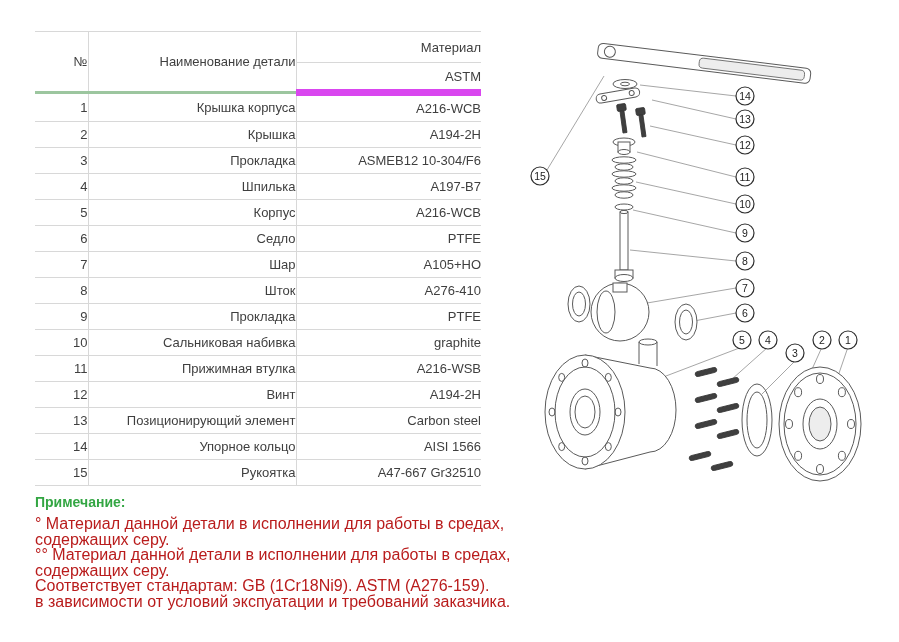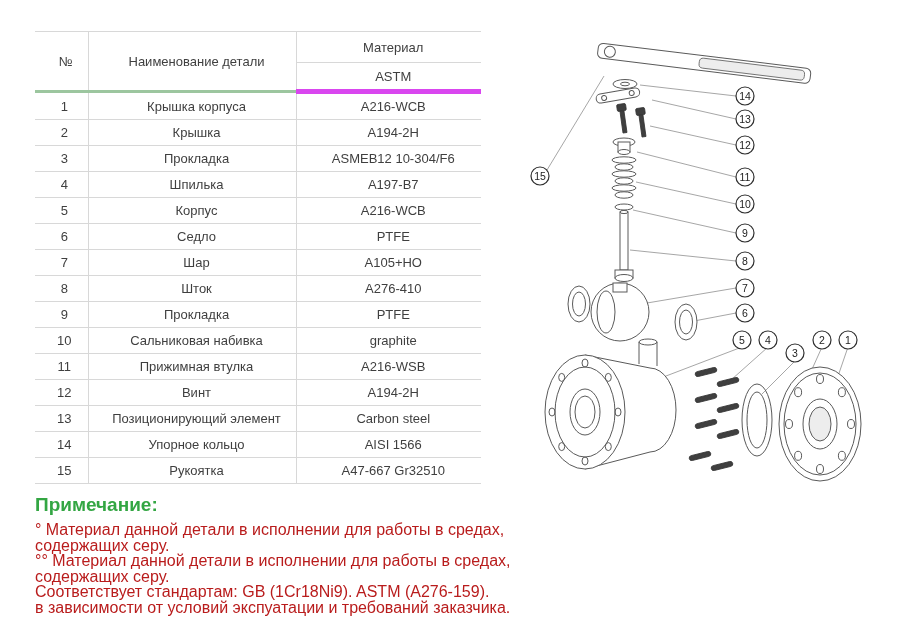--- a/index.html
+++ b/index.html
@@ -6,34 +6,34 @@
   .page{position:relative;width:899px;height:642px;background:#fff;overflow:hidden;
         font-family:"Liberation Sans", sans-serif;color:#3f3f3f;}
 
   
   table.parts-table{position:absolute;left:35px;top:31px;width:446px;
         border-collapse:collapse;table-layout:fixed;
         border-top:1px solid #d8d8d8;font-size:13px;color:#3f3f3f;}
   .parts-table col.c1{width:53px;}
   .parts-table col.c2{width:208px;}
   .parts-table col.c3{width:185px;}
-  .parts-table th,.parts-table td{font-weight:400;text-align:center;vertical-align:middle;
+  .parts-table th,.parts-table td{font-weight:400;text-align:right;vertical-align:middle;
         padding:0 0 0 9px;white-space:nowrap;overflow:hidden;}
   .parts-table thead tr.h1 th{height:30px;}
   .parts-table thead tr.h2 th{height:26px;}
   .parts-table tbody td{height:25px;border-bottom:1px solid #d8d8d8;}
   .v{border-left:1px solid #d8d8d8;}
   th.rspan{border-bottom:3px solid #9cc69f;}
   th.mat-top{border-bottom:1px solid #d8d8d8;}
-  th.mat-sub{border-bottom:5px solid #d946ef;}
+  th.mat-sub{border-bottom:7px solid #d946ef;}
   td.c-num{padding-left:6px;}
 
   
   .note{position:absolute;left:35px;top:494px;width:540px;}
-  .note-title{color:#33a643;font-weight:700;font-size:19px;margin-bottom:6px;}
+  .note-title{color:#33a643;font-weight:700;font-size:14px;margin-bottom:6px;}
   .note-line{font-size:16px;line-height:15.5px;color:#b91c1c;}
 
   
   svg.diagram{position:absolute;left:0;top:0;width:899px;height:642px;}
   .ln{stroke:#8f8f8f;stroke-width:0.8;}
   .part{stroke:#5a5a5a;stroke-width:1;fill:#fff;}
   .dark{fill:#3f3f3f;stroke:#333;stroke-width:0.8;}
   .hollow{fill:none;stroke:#5a5a5a;stroke-width:1;}
   .callout circle{fill:#fff;stroke:#2e2e2e;stroke-width:1.2;}
   .callout text{font-family:"Liberation Sans",sans-serif;font-size:10.5px;fill:#222;

